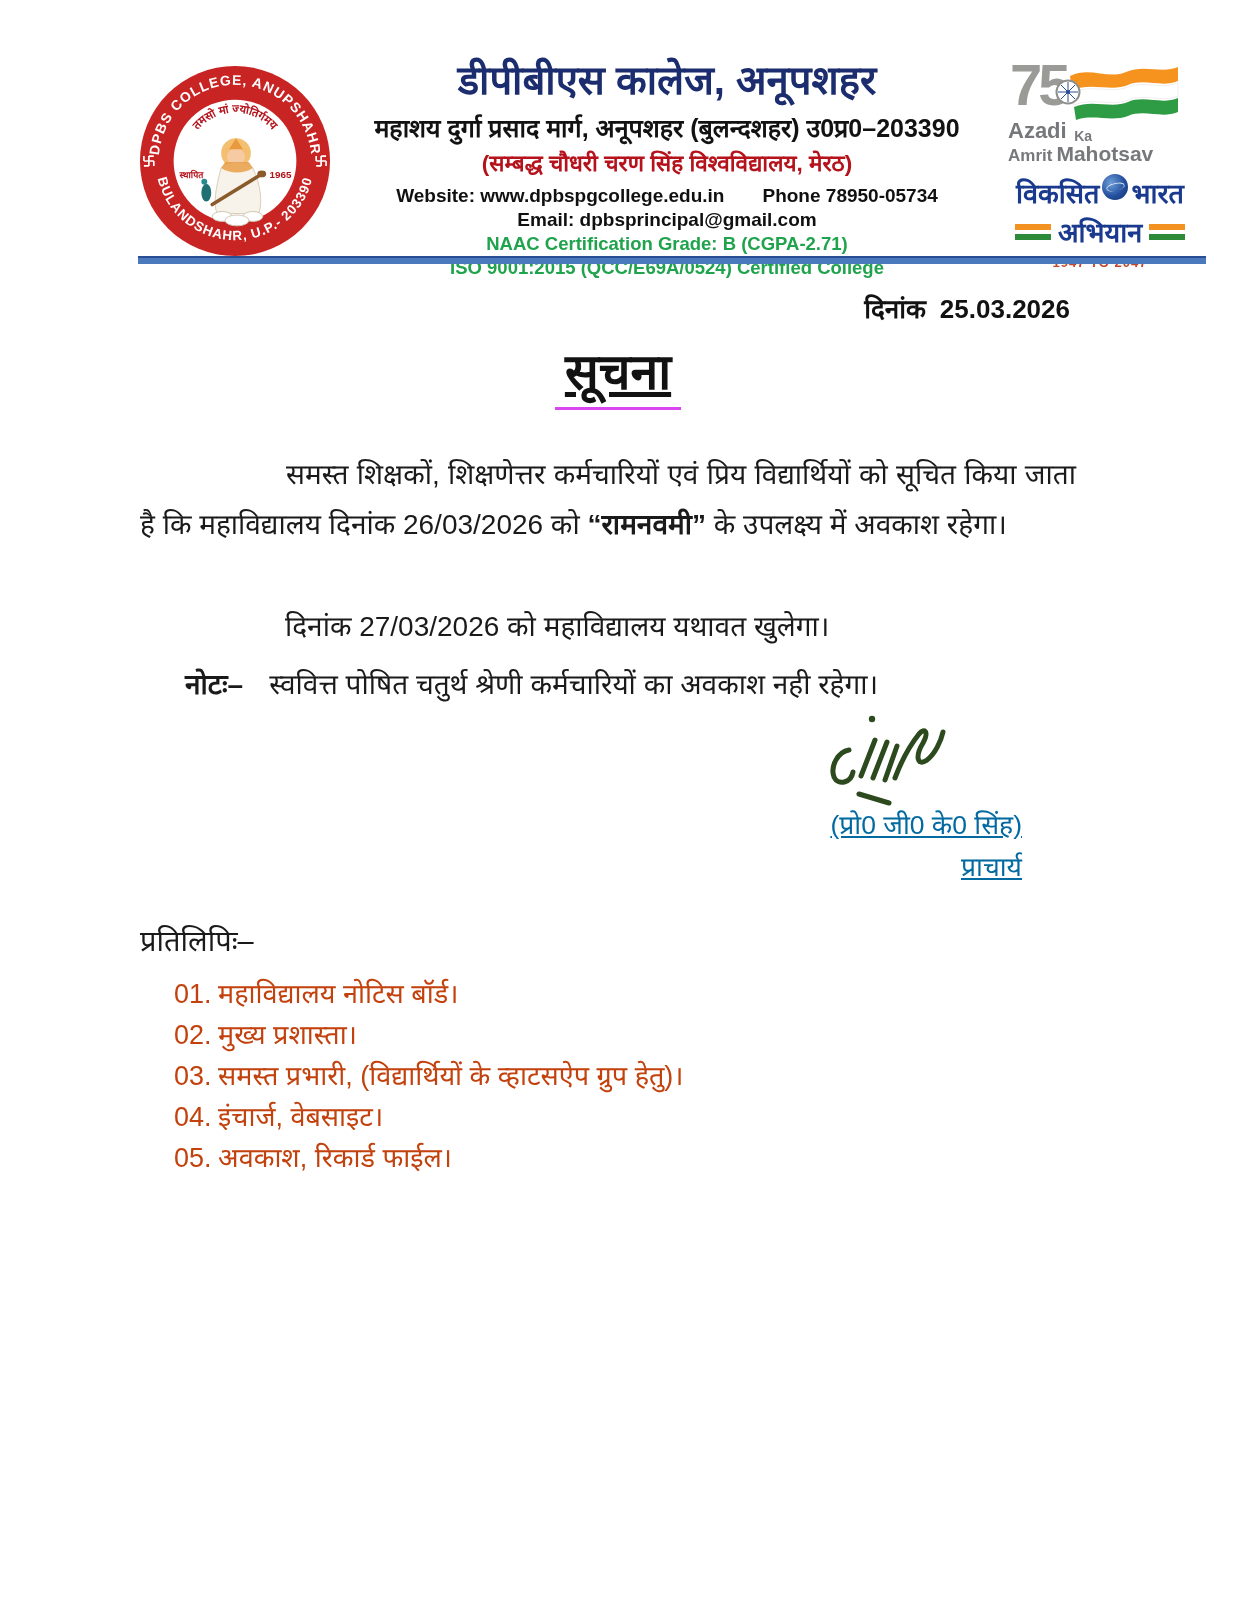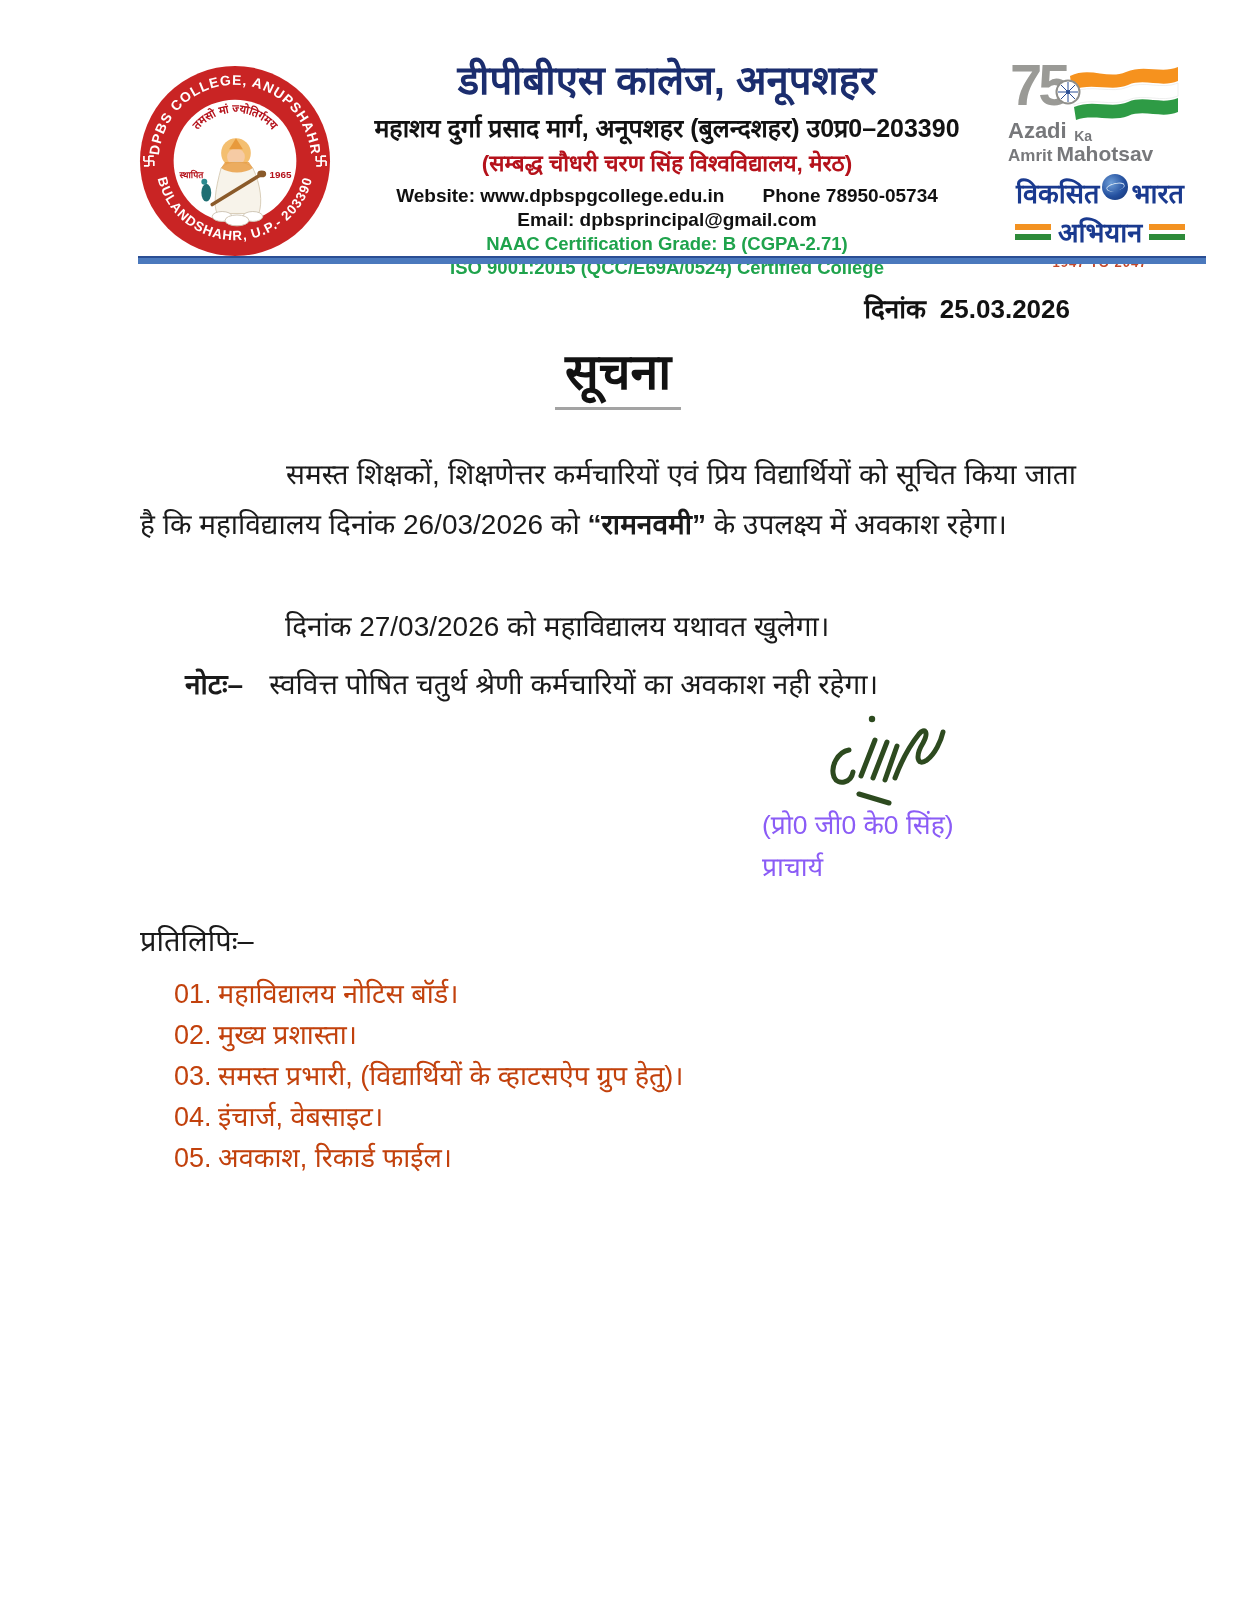--- a/index.html
+++ b/index.html
@@ -51,32 +51,32 @@
   .v-years{font-size:13px;font-weight:bold;color:#c3492b;letter-spacing:1px;}
 
   .rule{position:absolute;left:138px;top:256px;width:1068px;height:6px;
     background:#4b79bd;border-top:2px solid #2a4e94;}
 
   
   .date-line{position:absolute;top:290px;right:166px;font-size:26px;font-weight:bold;color:#121212;}
   .date-line .dl{margin-right:14px;}
   .notice-title-wrap{position:absolute;left:0;top:344px;width:100%;text-align:center;}
   .notice-title{display:inline-block;font-size:50px;font-weight:bold;color:#121212;
-    border-bottom:3px solid #a3a3a3;padding:0 10px 5px;line-height:1.15;}
+    border-bottom:3px solid #d946ef;padding:0 10px 5px;line-height:1.15;text-decoration:underline;}
 
   .para1{position:absolute;left:140px;top:450px;width:936px;font-size:28px;line-height:50px;
     text-align:justify;text-indent:146px;color:#1a1a1a;}
   .para1 b{font-weight:bold;}
   .para2{position:absolute;left:285px;top:606px;font-size:28px;color:#1a1a1a;}
   .note-line{position:absolute;left:185px;top:664px;width:850px;font-size:28px;color:#1a1a1a;}
   .note-line .note-label{font-weight:bold;margin-right:26px;}
 
   .sig-scribble{position:absolute;left:815px;top:690px;}
-  .sig-block{position:absolute;left:762px;top:804px;width:260px;text-align:left;
-    font-size:26.5px;color:#8b5cf6;line-height:42px;}
+  .sig-block{position:absolute;left:762px;top:804px;width:260px;text-align:right;
+    font-size:26.5px;color:#0369a1;line-height:42px;text-decoration:underline;}
 
   
   .copies-head{position:absolute;left:140px;top:920px;font-size:29px;color:#1a1a1a;}
   .copies-list{position:absolute;left:174px;top:980px;font-size:27px;color:#c2410c;}
   .copy-item{margin-bottom:12px;line-height:29px;}
   .copy-item .cnum{display:inline-block;min-width:44px;}
 </style>
 </head>
 <body>
 

